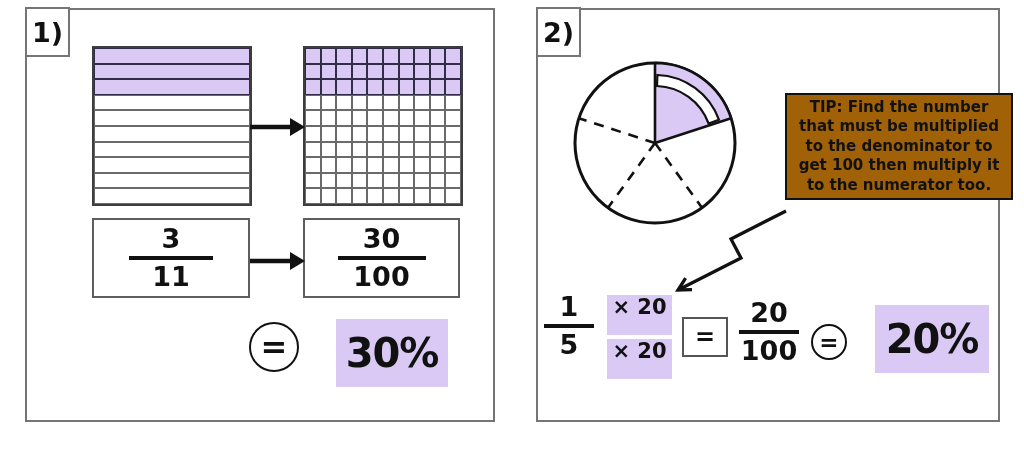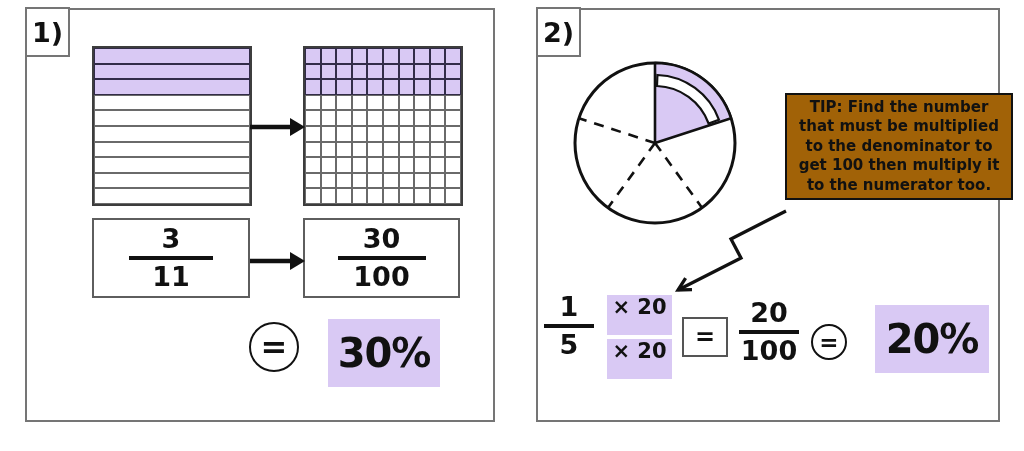--- a/index.html
+++ b/index.html
@@ -46,21 +46,21 @@
     display:flex; align-items:center; justify-content:center; font-weight:800;
   }
   #eq-circle-1 { left:249px; top:322px; width:50px; height:50px; font-size:32px; }
   #eq-circle-2 { left:811px; top:324px; width:36px; height:36px; font-size:23px; }
 
   .result-box {
     position:absolute; background:#d9c9f4;
     display:flex; align-items:center; justify-content:center;
     font-weight:800; letter-spacing:-1px; z-index:1;
   }
-  #result1 { left:328px; top:319px; width:112px; height:68px; font-size:40px; }
+  #result1 { left:336px; top:319px; width:112px; height:68px; font-size:40px; }
   #result2 { left:875px; top:305px; width:114px; height:68px; font-size:40px; }
 
   .tip-box {
     position:absolute; left:785px; top:93px; width:228px; height:107px;
     background:#a16207; border:2.5px solid #111; box-sizing:border-box;
     display:flex; align-items:center; justify-content:center;
     text-align:center; font-size:15px; font-weight:800; line-height:1.3;
     padding:20px 6px; z-index:4;
   }
 

